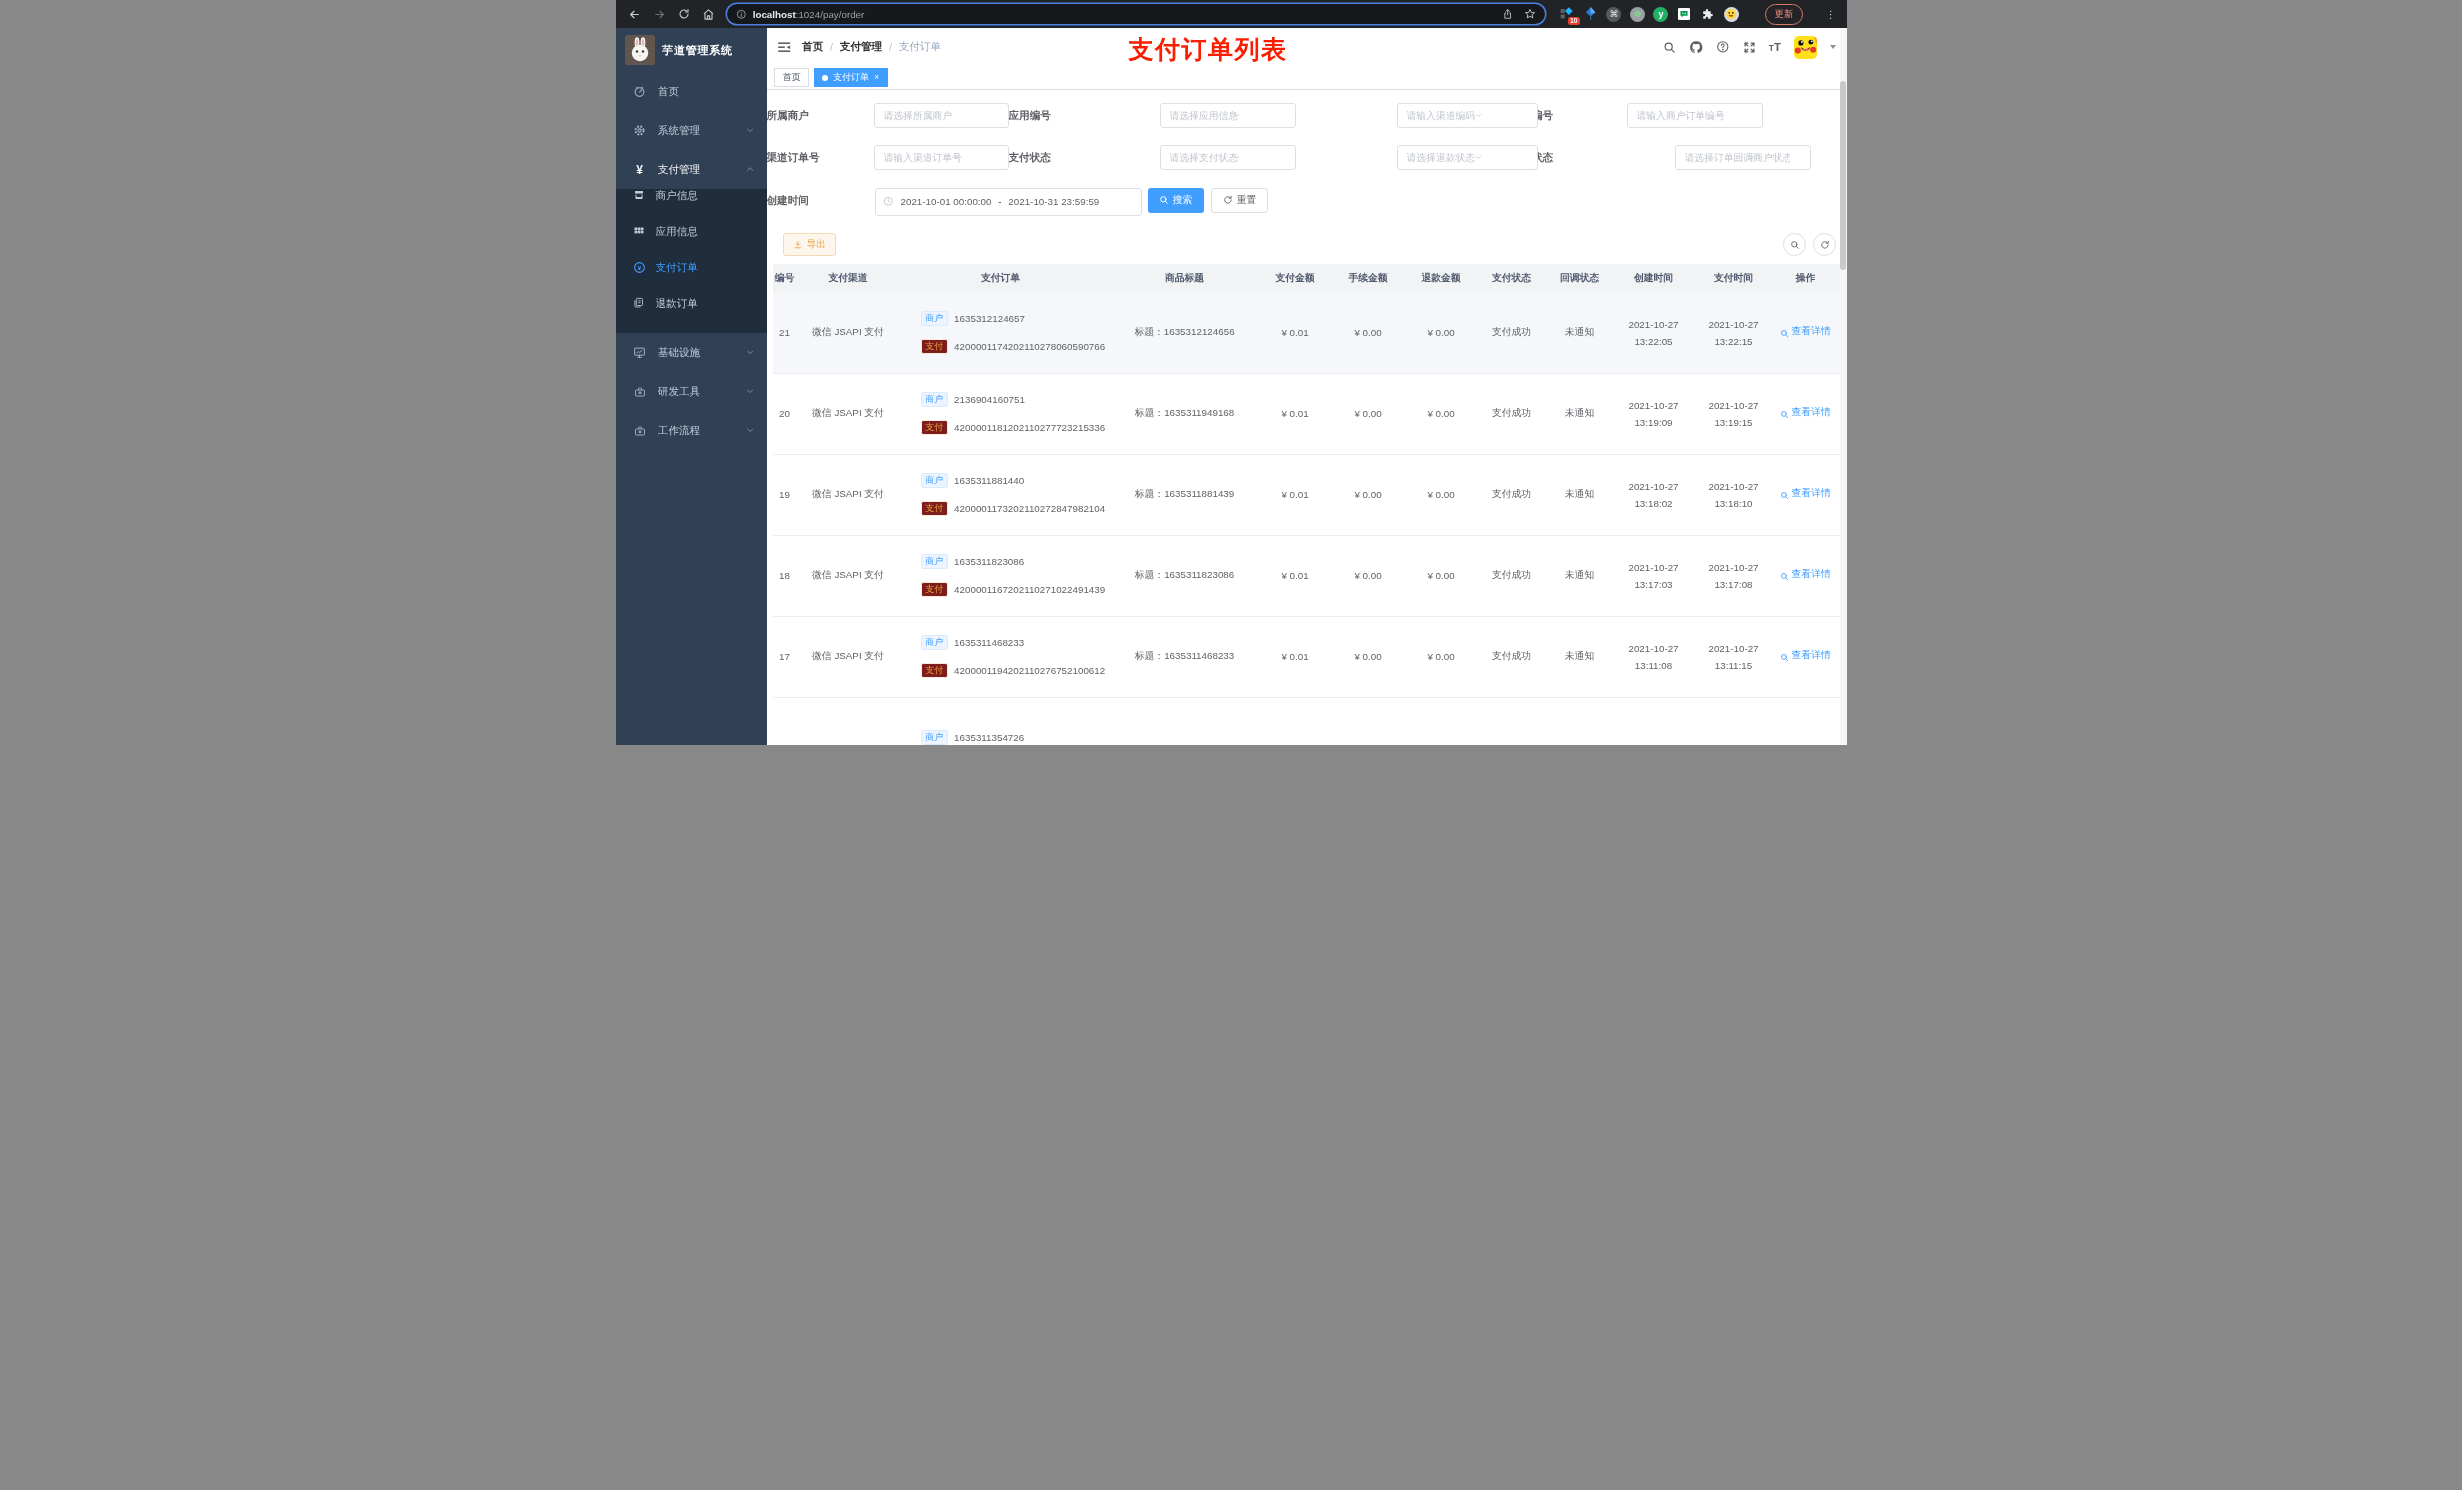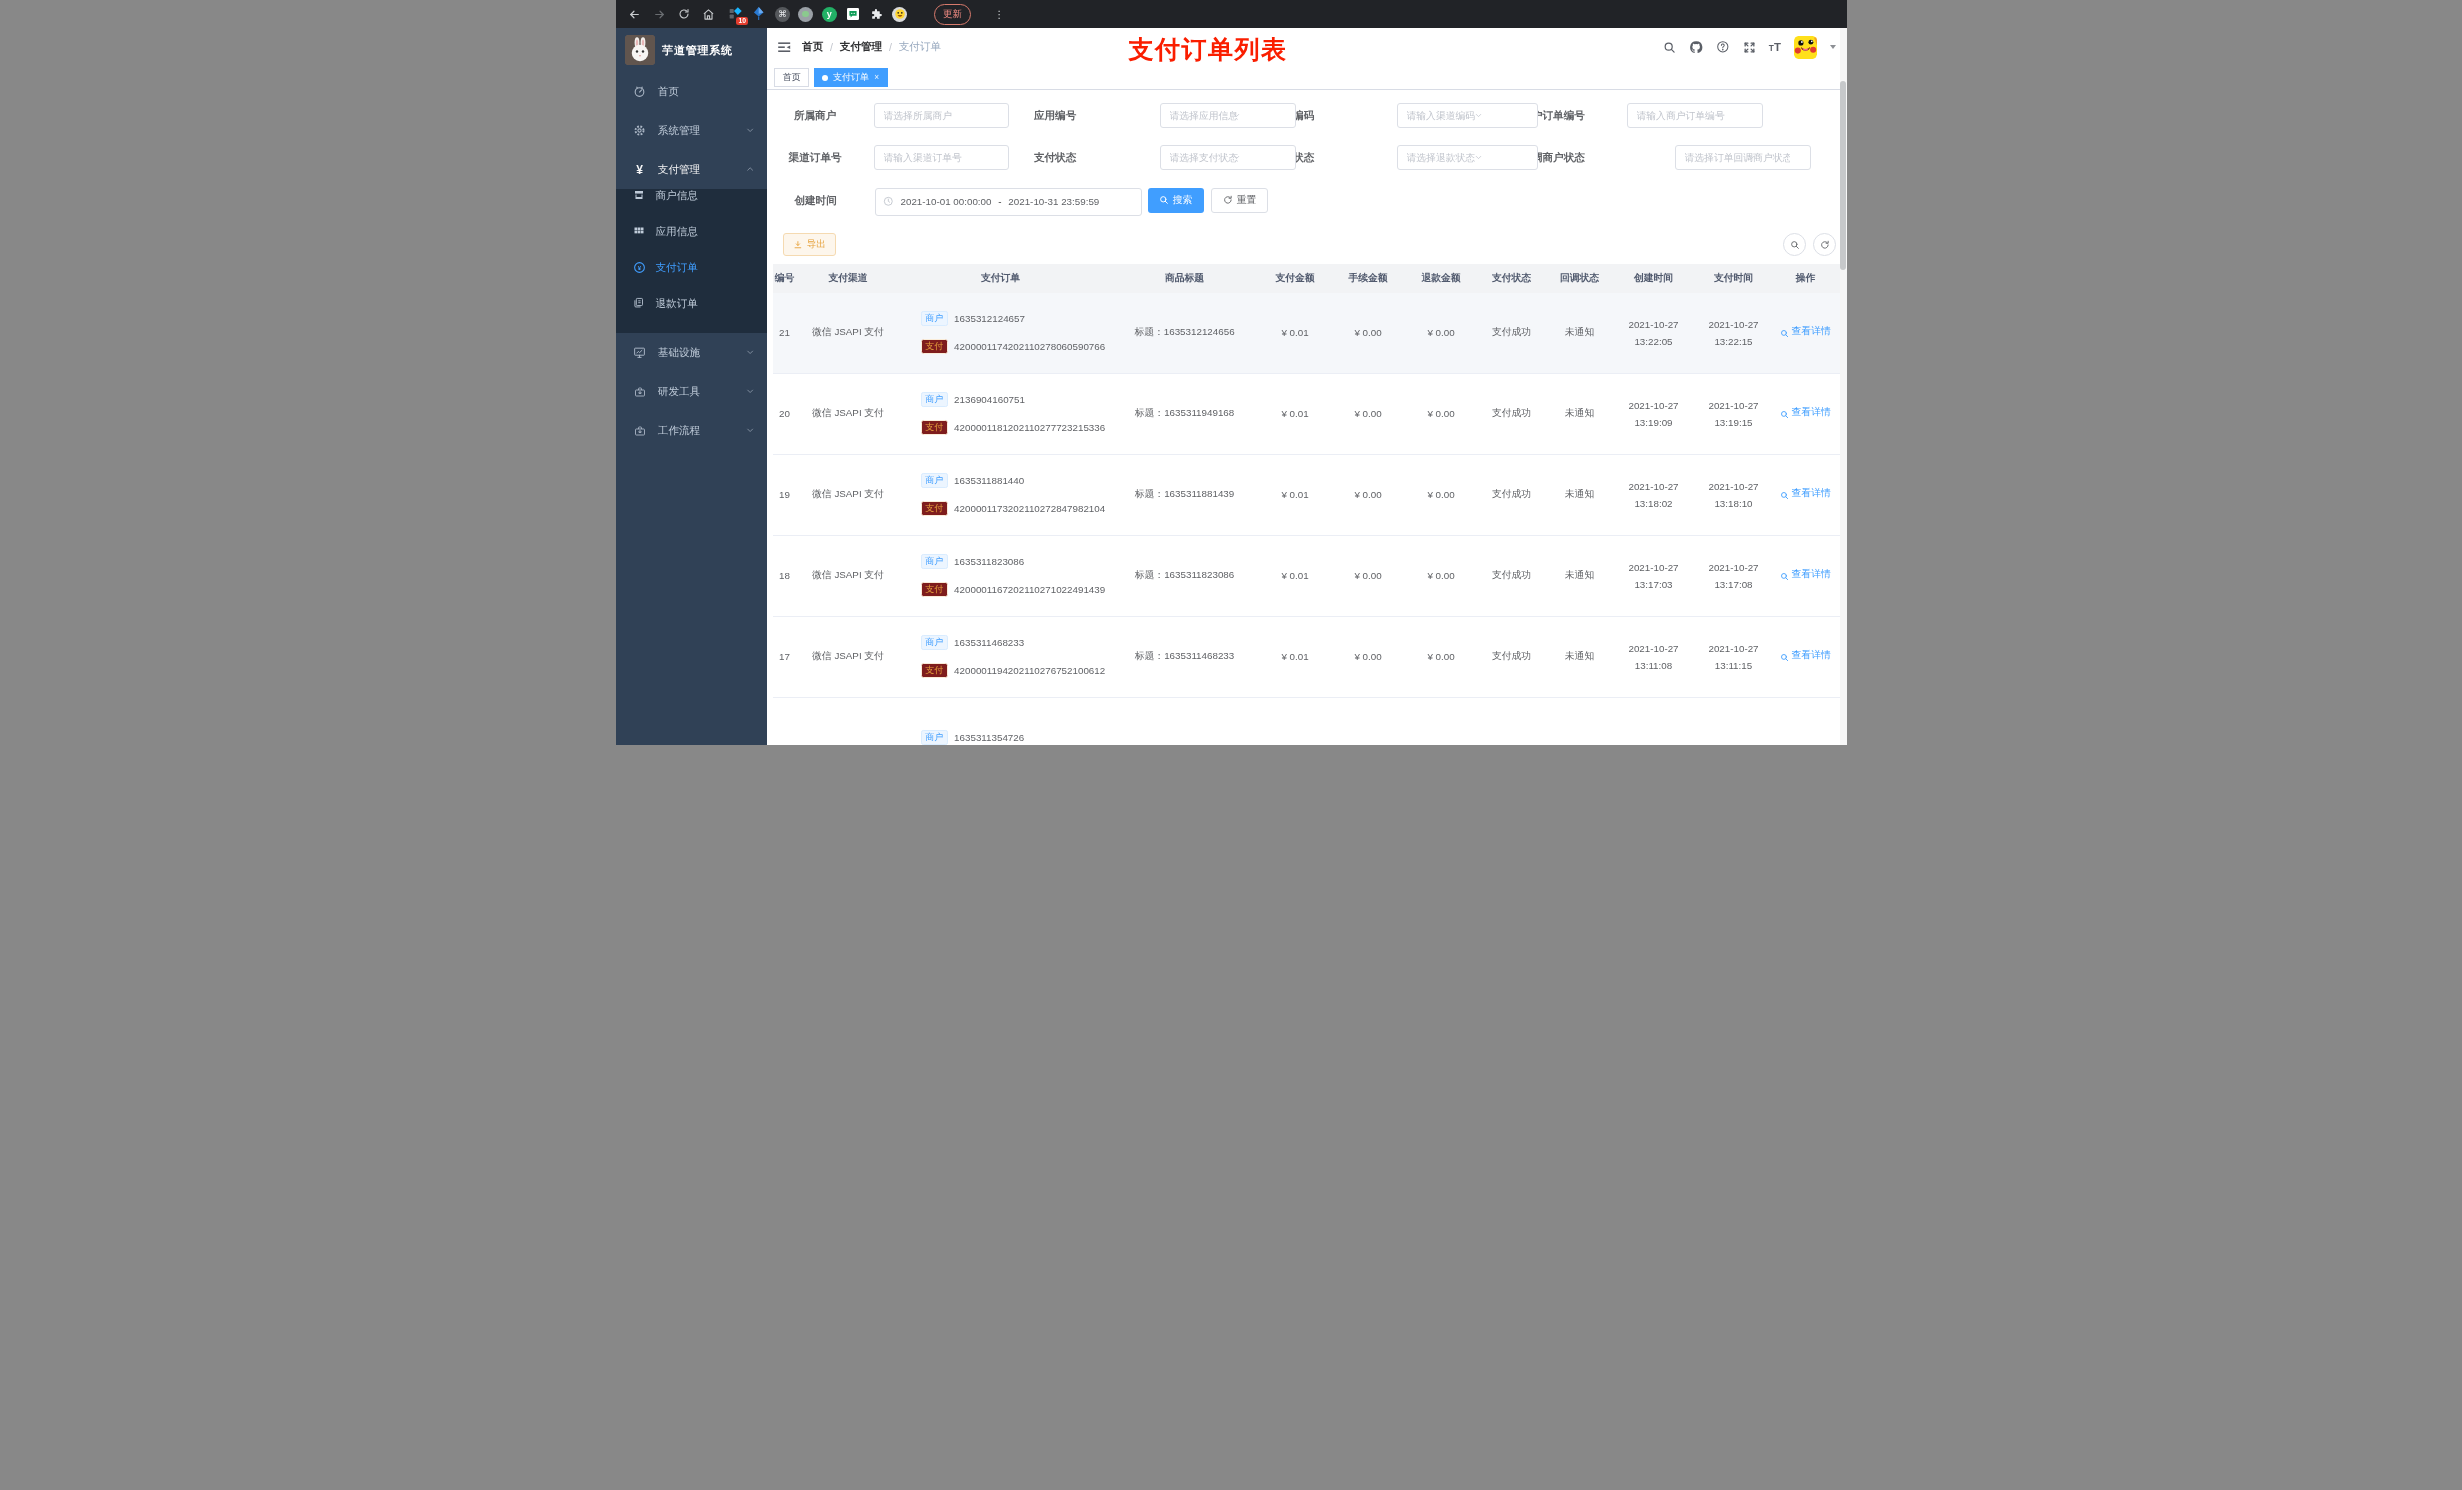--- a/index.html
+++ b/index.html
@@ -60,21 +60,21 @@
   .tab.active { background:#409eff; border-color:#409eff; color:#fff; }
   .tab .dot { width:6px; height:6px; border-radius:50%; background:#fff; margin-right:4.5px; }
   .tab .close { margin-left:5.3px; font-size:8.3px; opacity:.9; }
 
   .content { flex:1; background:#fff; overflow:hidden; }
 
   
   .filters { padding-top:13px; }
   .frow { display:flex; height:25px; margin-bottom:17.4px; }
   .fitem { display:flex; height:25px; }
-  .fitem .flabel { text-align:center; padding-right:9.8px; font-size:10.6px; color:#606266; font-weight:600; line-height:25px; white-space:nowrap; flex:1; }
+  .fitem .flabel { text-align:left; padding-right:9.8px; font-size:10.6px; color:#606266; font-weight:600; line-height:25px; white-space:nowrap; flex:1; }
   .fitem.w1 { width:242px; } .fitem.w1 .ffield { width:135px; }
   .fitem.w2 { width:239px; } .fitem.w2 .ffield { width:136px; }
   .fitem.w3 { width:242px; } .fitem.w3 .ffield { width:141px; }
   .fitem.w4 { width:273px; } .fitem.w4 .ffield { width:136px; }
   .ffield { position:relative; flex:0 0 auto; }
   .ffield input { width:100%; height:25px; border:0.8px solid #dcdfe6; border-radius:3px; padding:0 9px; font-size:9.8px; color:#606266; font-family:inherit; outline:none; background:#fff; }
   .ffield input::placeholder { color:#c0c4cc; }
   .ffield.select input { padding-right:19.7px;margin-left:48px; }
   .sel-arrow { position:absolute; right:6.8px; top:7.6px; color:#c0c4cc; pointer-events:none; }
   .daterange { width:267px; height:28px; border:0.8px solid #dcdfe6; border-radius:3px; display:flex; align-items:center; padding:0 7.6px; gap:6.8px; font-size:9.8px; color:#606266; }
@@ -137,20 +137,37 @@
           <path d="M20 3v5h-5"></path>
         </svg>
     </div>
     <div class="bnav">
       <svg width="13" height="13" viewBox="0 0 24 24" fill="none" stroke="currentColor" stroke-width="2" stroke-linejoin="round">
           <path d="M3.5 11 12 3.5 20.5 11"></path>
           <path d="M5.5 9.5V20.5h13V9.5"></path>
           <path d="M10 20.5v-6h4v6"></path>
         </svg>
     </div>
+    <div class="urlbar">
+      <svg width="10.6" height="10.6" viewBox="0 0 24 24" fill="none" stroke="#9aa0a6" stroke-width="2">
+          <circle cx="12" cy="12" r="9"></circle>
+          <path d="M12 8h.01M12 11v6" stroke-linecap="round"></path>
+        </svg>
+      <span><span class="host">localhost</span><span class="rest">:1024/pay/order</span></span>
+      <span class="url-right">
+        <svg width="11.4" height="12" viewBox="0 0 24 24" fill="none" stroke="currentColor" stroke-width="1.8" stroke-linecap="round" stroke-linejoin="round">
+            <path d="M12 14V3"></path>
+            <path d="M8 6.5 12 3l4 3.5"></path>
+            <path d="M8 10H6v11h12V10h-2"></path>
+          </svg>
+        <svg width="12" height="12" viewBox="0 0 24 24" fill="none" stroke="currentColor" stroke-width="1.8" stroke-linejoin="round">
+            <path d="m12 3 2.6 5.8 6.4.6-4.8 4.2 1.4 6.2L12 16.6 6.4 19.8l1.4-6.2L3 9.4l6.4-.6Z"></path>
+          </svg>
+      </span>
+    </div>
     <div class="exts">
       <div class="ext">
         <svg width="13.6" height="13.6" viewBox="0 0 20 20">
             <rect x="1" y="3" width="6" height="6" rx="1" fill="#5f6368"></rect>
             <rect x="1" y="11" width="6" height="6" rx="1" fill="#5f6368"></rect>
             <rect x="9" y="2" width="8" height="8" transform="rotate(45 13 6)" fill="#19b5fe"></rect>
           </svg>
         <span class="badge">10</span>
       </div>
       <div class="ext">

